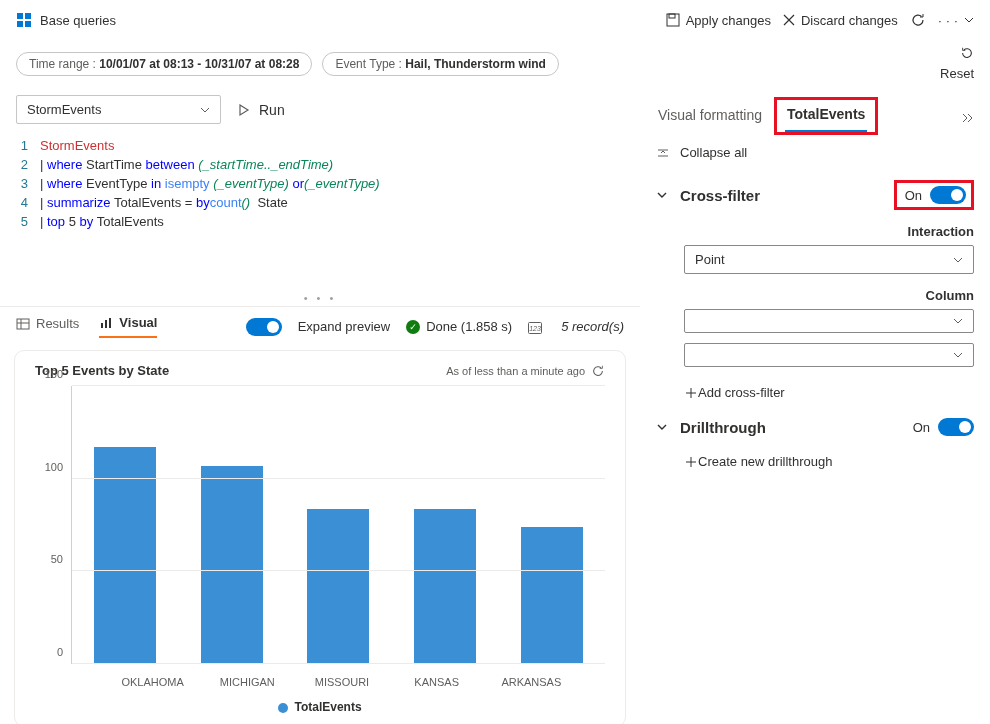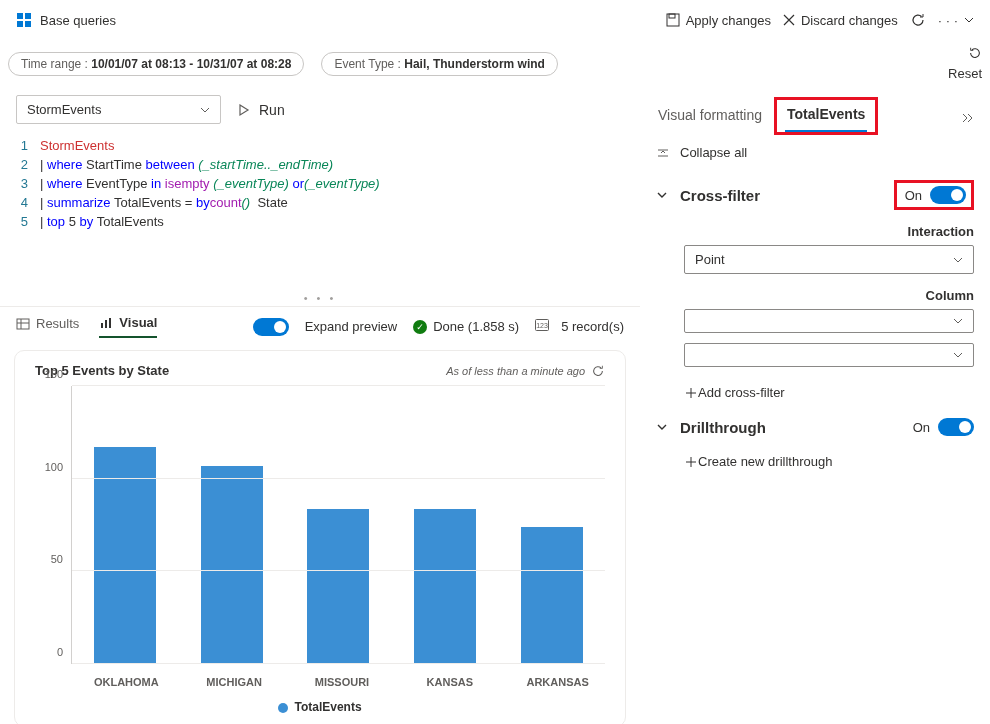--- a/index.html
+++ b/index.html
@@ -4,21 +4,21 @@
 <style>
 * { box-sizing: border-box; margin: 0; padding: 0; font-family: 'Segoe UI', Arial, sans-serif; }
 body { background: #fff; color: #323130; font-size: 13px; width: 990px; height: 724px; overflow: hidden; }
 
 .header { display: flex; align-items: center; padding: 8px 16px; height: 40px; }
 .header-left { display: flex; align-items: center; gap: 8px; }
 .header-right { display: flex; align-items: center; gap: 12px; margin-left: auto; }
 .header-btn { display: flex; align-items: center; gap: 6px; cursor: pointer; font-size: 13px; }
 .app-icon { width: 16px; height: 16px; display: flex; align-items: center; justify-content: center; color: #0078d4; }
 
-.filter-row { display: flex; align-items: center; padding: 6px 8px; gap: 17px; }
+.filter-row { display: flex; align-items: center; padding: 6px 16px; gap: 10px; }
 .pill { border: 1px solid #c8c6c4; border-radius: 16px; padding: 4px 12px; font-size: 12px; background: #fff; }
 .pill .label { color: #605e5c; }
 .pill .value { font-weight: 600; color: #323130; }
 .reset-btn { margin-left: auto; display: flex; align-items: flex-end; gap: 6px; cursor: pointer; flex-direction: column; }
 
 .main { display: flex; height: calc(724px - 40px - 36px); }
 .left-pane { width: 640px; display: flex; flex-direction: column; }
 .right-pane { flex: 1; padding: 8px 16px; text-align: right; }
 
 .query-bar { display: flex; align-items: center; padding: 8px 16px; gap: 16px; }
@@ -27,47 +27,47 @@
 
 .editor { padding: 4px 0 4px 16px; font-family: Consolas, monospace; font-size: 13px; line-height: 19px; height: 160px; overflow: auto; }
 .editor-row { display: flex; }
 .lineno { width: 24px; text-align: right; color: #237893; padding-right: 12px; user-select: none; }
 .code { white-space: pre; }
 .tk-ident { color: #cd3131; }
 .tk-pipe { color: #323130; }
 .tk-kw { color: #0000ff; }
 .tk-var { color: #098658; font-style: italic; }
 .tk-op { color: #0000ff; }
-.tk-func { color: #a21caf; }
+.tk-func { color: #3b82f6; }
 
 .splitter { text-align: center; color: #a19f9d; font-size: 11px; letter-spacing: 3px; height: 14px; }
 
 .results-bar { display: flex; align-items: center; padding: 8px 16px; gap: 20px; border-top: 1px solid #edebe9; }
 .tab-item { display: flex; align-items: center; gap: 6px; cursor: pointer; padding-bottom: 6px; font-size: 13px; color: #605e5c; }
-.tab-item.active { color: #323130; font-weight: 600; border-bottom: 2px solid #14532d; }
+.tab-item.active { color: #323130; font-weight: 600; border-bottom: 2px solid #f97316; }
 .results-right { margin-left: auto; display: flex; align-items: center; gap: 16px; font-size: 13px; }
 .status-done { display: flex; align-items: center; gap: 6px; }
 .status-dot { width: 14px; height: 14px; border-radius: 50%; background: #107c10; display: flex; align-items: center; justify-content: center; color: #fff; font-size: 9px; }
-.record-count { color: #323130; display: flex; align-items: flex-start; gap: 12px; }
+.record-count { color: #323130; display: flex; align-items: flex-end; gap: 19px; font-style: italic; }
 
 .toggle { width: 36px; height: 18px; border-radius: 9px; background: #0078d4; position: relative; cursor: pointer; }
 .toggle::after { content: ''; position: absolute; width: 12px; height: 12px; border-radius: 50%; background: #fff; top: 3px; right: 3px; }
 
 .chart-area { flex: 1; padding: 12px 20px; border: 1px solid #edebe9; margin: 4px 14px 8px 14px; border-radius: 10px; display: flex; flex-direction: column; }
 .chart-header { display: flex; justify-content: space-between; align-items: center; margin-bottom: 8px; }
 .chart-title { font-size: 13px; font-weight: 600; }
-.chart-time { font-size: 11px; color: #605e5c; display: flex; align-items: center; gap: 6px; font-style: italic; }
+.chart-time { font-size: 11px; color: #605e5c; display: flex; align-items: center; gap: 6px; }
 .chart-body { flex: 1; position: relative; }
 .y-axis { position: absolute; left: 0; top: 0; bottom: 30px; width: 32px; }
 .y-tick { position: absolute; right: 4px; font-size: 11px; color: #605e5c; transform: translateY(-50%); }
 .plot { position: absolute; left: 36px; right: 0; top: 0; bottom: 30px; display: flex; align-items: flex-end; justify-content: space-around; border-left: 1px solid #d2d0ce; }
 .gridline { position: absolute; left: 0; right: 0; border-top: 1px solid #edebe9; }
 .bar-col { display: flex; flex-direction: column; align-items: center; width: 18%; }
 .bar { width: 62px; background: #3b8fd4; }
-.x-axis { position: absolute; left: 44px; right: 0; bottom: 6px; display: flex; justify-content: space-between; font-weight: bold; }
+.x-axis { position: absolute; left: 44px; right: 0; bottom: 6px; display: flex; justify-content: center; }
 .x-label { font-size: 11px; color: #605e5c; width: 18%; text-align: center; }
 .legend { text-align: center; padding-top: 6px; font-size: 12px; font-weight: 600; }
 .legend-dot { display: inline-block; width: 10px; height: 10px; border-radius: 50%; background: #3b8fd4; margin-right: 6px; vertical-align: middle; }
 
 
 .rp-tabs { display: flex; align-items: center; gap: 20px; padding: 6px 0 0 0; }
 .rp-tab { padding: 4px 2px 10px 2px; font-size: 14px; color: #605e5c; cursor: pointer; position: relative; }
 .rp-tab.active { color: #323130; font-weight: 600; }
 .rp-tab.active::after { content:''; position: absolute; left:0; right:0; bottom:0; height:2px; background:#0078d4; }
 .highlight-box { border: 3px solid #e81123; padding: 2px 8px 0px 8px; margin: -4px -10px 0 -10px; }

